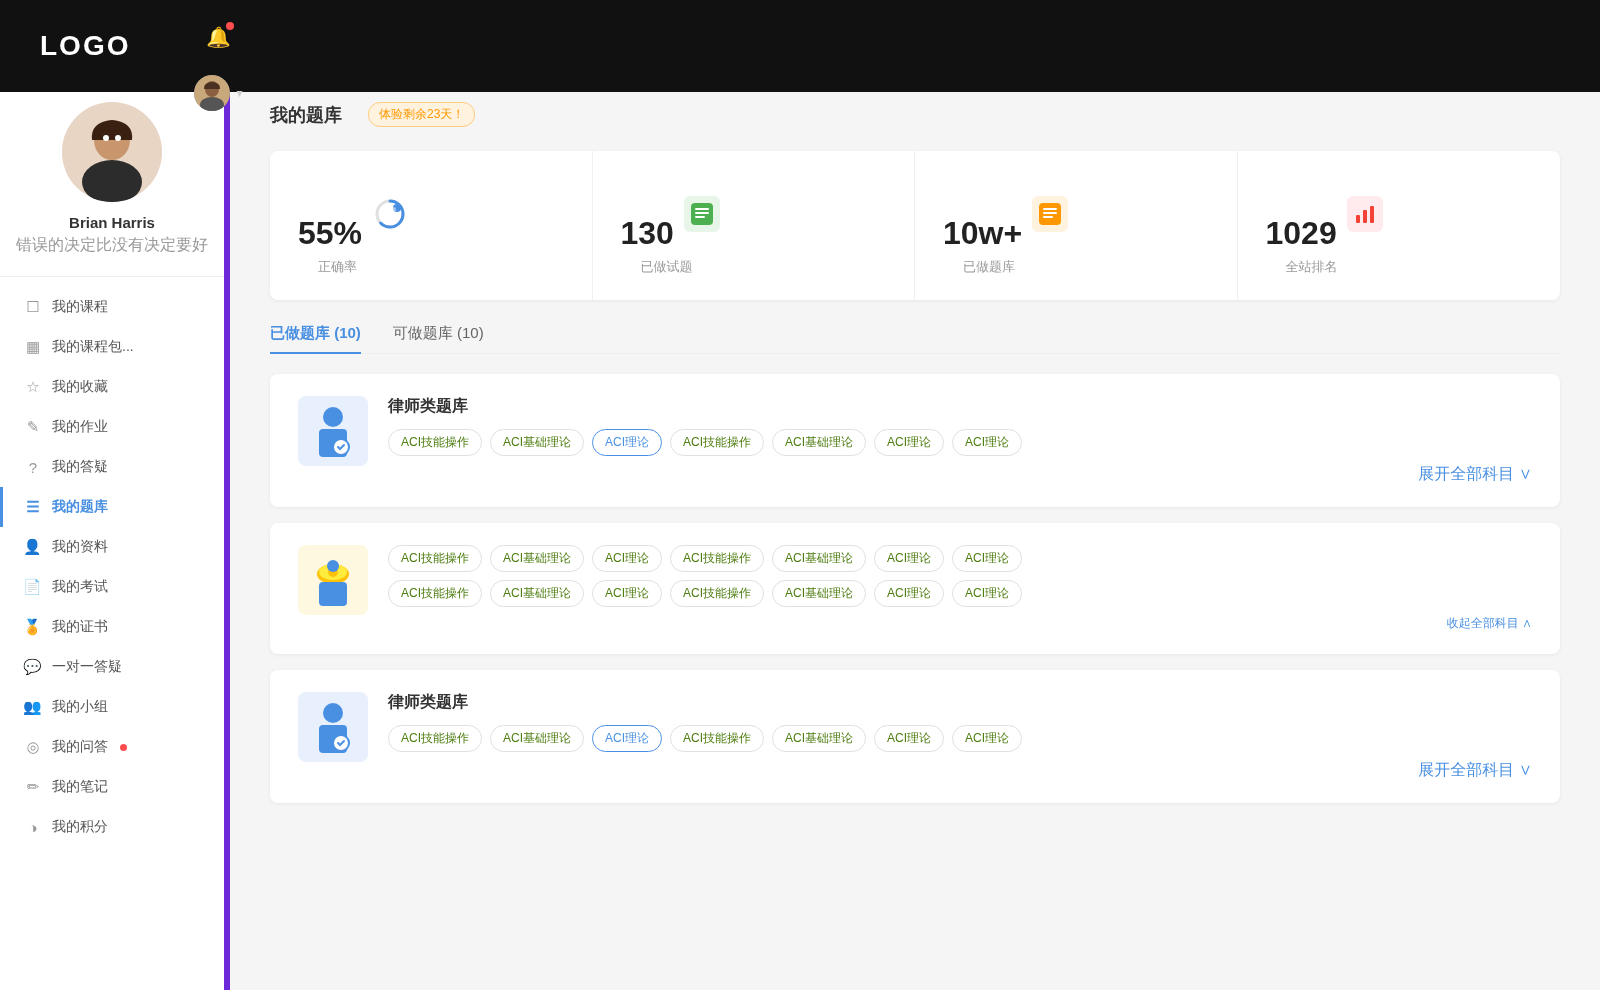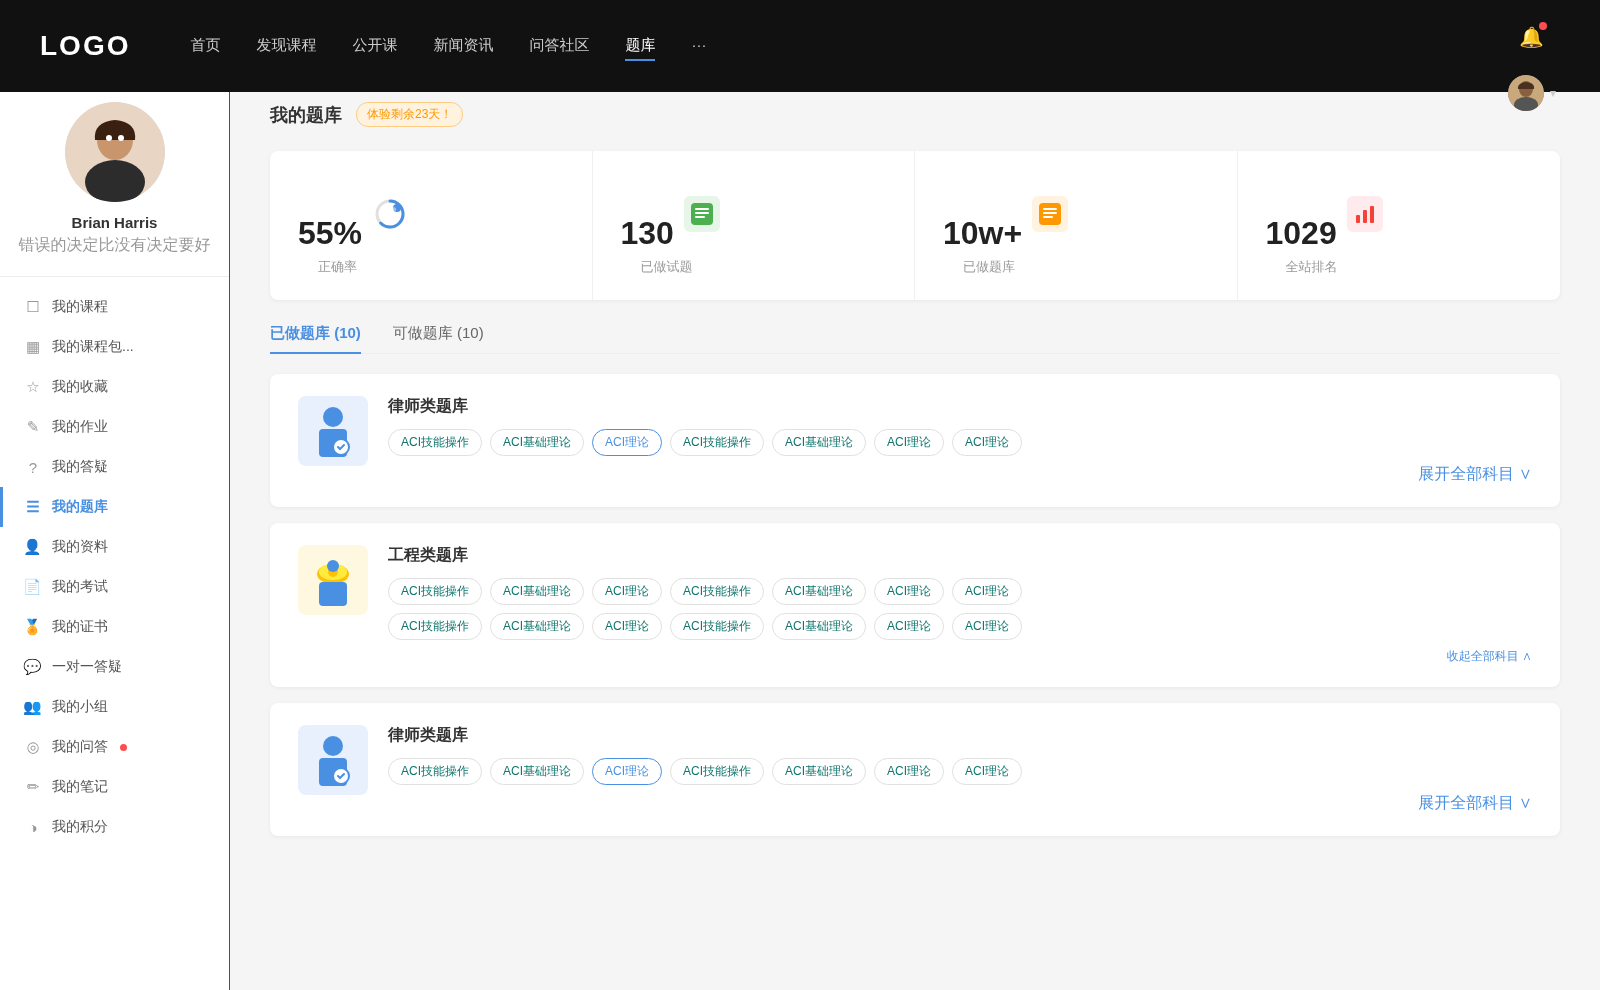--- a/index.html
+++ b/index.html
@@ -85,21 +85,21 @@
       margin-top: 72px;
       min-height: calc(990px - 72px);
     }
 
     
     .sidebar {
       width: 230px;
       background: #fff;
       padding: 30px 0;
       flex-shrink: 0;
-      border-right: 1px solid #6d28d9;
+      border-right: 6px solid #6d28d9;
     }
     .profile-section {
       display: flex;
       flex-direction: column;
       align-items: center;
       padding: 0 0 20px 0;
       border-bottom: 1px solid #eee;
       margin-bottom: 10px;
     }
     .profile-avatar {
@@ -181,20 +181,21 @@
       font-weight: 600;
       color: #333;
     }
     .trial-badge {
       background: #fff3e0;
       color: #ff9800;
       font-size: 12px;
       padding: 3px 10px;
       border-radius: 12px;
       border: 1px solid #ffcc80;
+      margin-left: 12px;
     }
 
     
     .stats-row {
       display: grid;
       grid-template-columns: repeat(4, 1fr);
       background: #fff;
       border-radius: 8px;
       margin-bottom: 24px;
       box-shadow: 0 1px 4px rgba(0,0,0,0.06);
@@ -286,21 +287,21 @@
       display: flex;
       flex-wrap: wrap;
       gap: 8px;
       margin-bottom: 8px;
     }
     .tag {
       font-size: 12px;
       padding: 4px 12px;
       border-radius: 14px;
       border: 1px solid #e0e0e0;
-      color: #0f766e;
+      color: #4d7c0f;
       cursor: pointer;
     }
     .tag.active {
       border-color: #4a90e2;
       color: #4a90e2;
     }
     .expand-link {
       text-align: right;
       font-size: 16px;
       color: #4a90e2;
@@ -317,29 +318,20 @@
 
     
     .lawyer-icon-svg { width: 60px; height: 60px; }
     .engineer-icon-svg { width: 60px; height: 60px; }
   </style>
 </head>
 <body>
 
 <header class="header">
   <div class="header-logo">LOGO</div>
-  <nav class="header-nav">
-    <span class="nav-item">首页</span>
-    <span class="nav-item">发现课程</span>
-    <span class="nav-item">公开课</span>
-    <span class="nav-item">新闻资讯</span>
-    <span class="nav-item">问答社区</span>
-    <span class="nav-item active">题库</span>
-    <span class="nav-item">···</span>
-  </nav>
   <div class="header-right">
     <span class="app-download">APP下载</span>
     <span class="bell-icon">
       🔔
       <span class="bell-badge"></span>
     </span>
     <div class="avatar-wrap">
       <div class="avatar-img">
         <svg viewBox="0 0 36 36" xmlns="http://www.w3.org/2000/svg">
           <circle cx="18" cy="18" r="18" fill="#c9a87c"></circle>
@@ -535,21 +527,20 @@
         <div class="bank-icon" style="background:#fff8e1;">
           <svg class="engineer-icon-svg" viewBox="0 0 60 60" xmlns="http://www.w3.org/2000/svg">
             <ellipse cx="30" cy="24" rx="16" ry="10" fill="#ffc107"></ellipse>
             <ellipse cx="30" cy="22" rx="14" ry="8" fill="#ffeb3b"></ellipse>
             <circle cx="30" cy="22" r="5" fill="#ffc107"></circle>
             <rect x="16" y="32" width="28" height="24" rx="4" fill="#4a90e2"></rect>
             <circle cx="30" cy="16" r="6" fill="#4a90e2"></circle>
           </svg>
         </div>
         <div class="bank-info">
-          <div class="bank-name">工程类题库</div>
           <div class="tags-row">
             <span class="tag">ACI技能操作</span>
             <span class="tag">ACI基础理论</span>
             <span class="tag">ACI理论</span>
             <span class="tag">ACI技能操作</span>
             <span class="tag">ACI基础理论</span>
             <span class="tag">ACI理论</span>
             <span class="tag">ACI理论</span>
           </div>
           <div class="tags-row">

